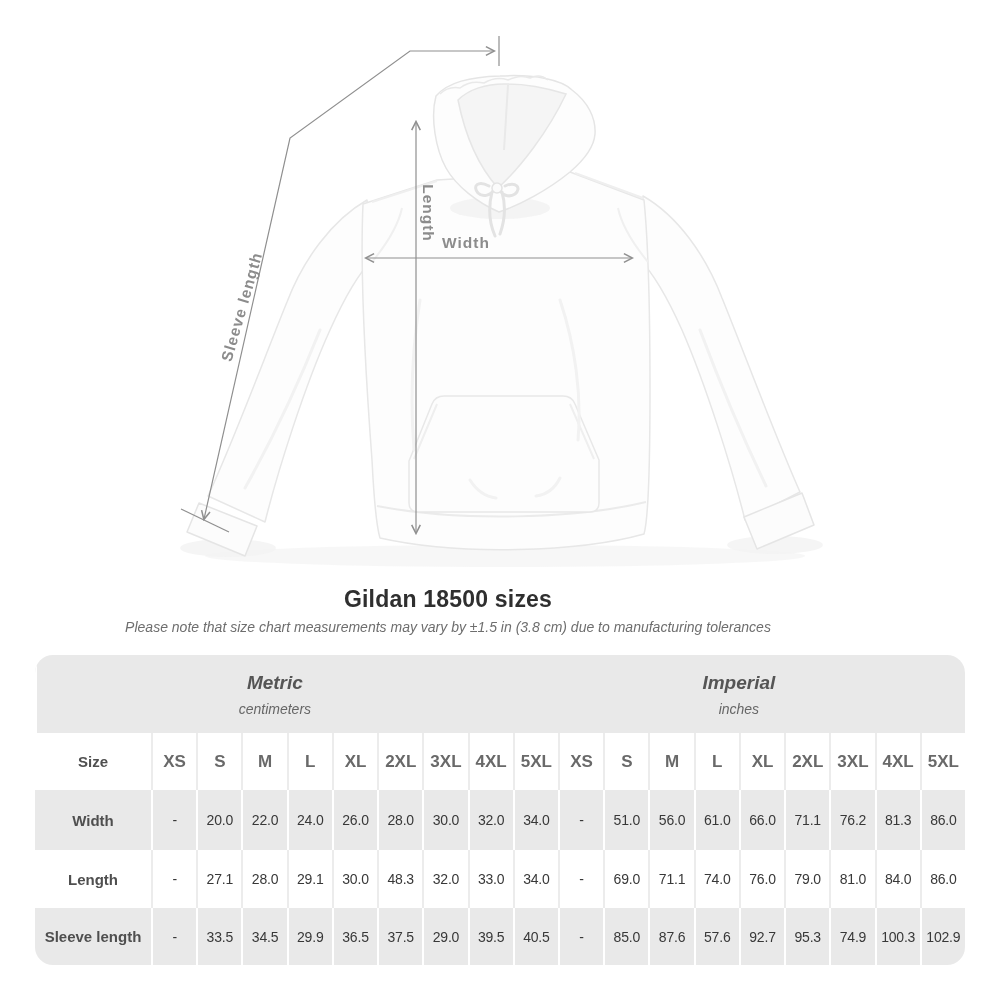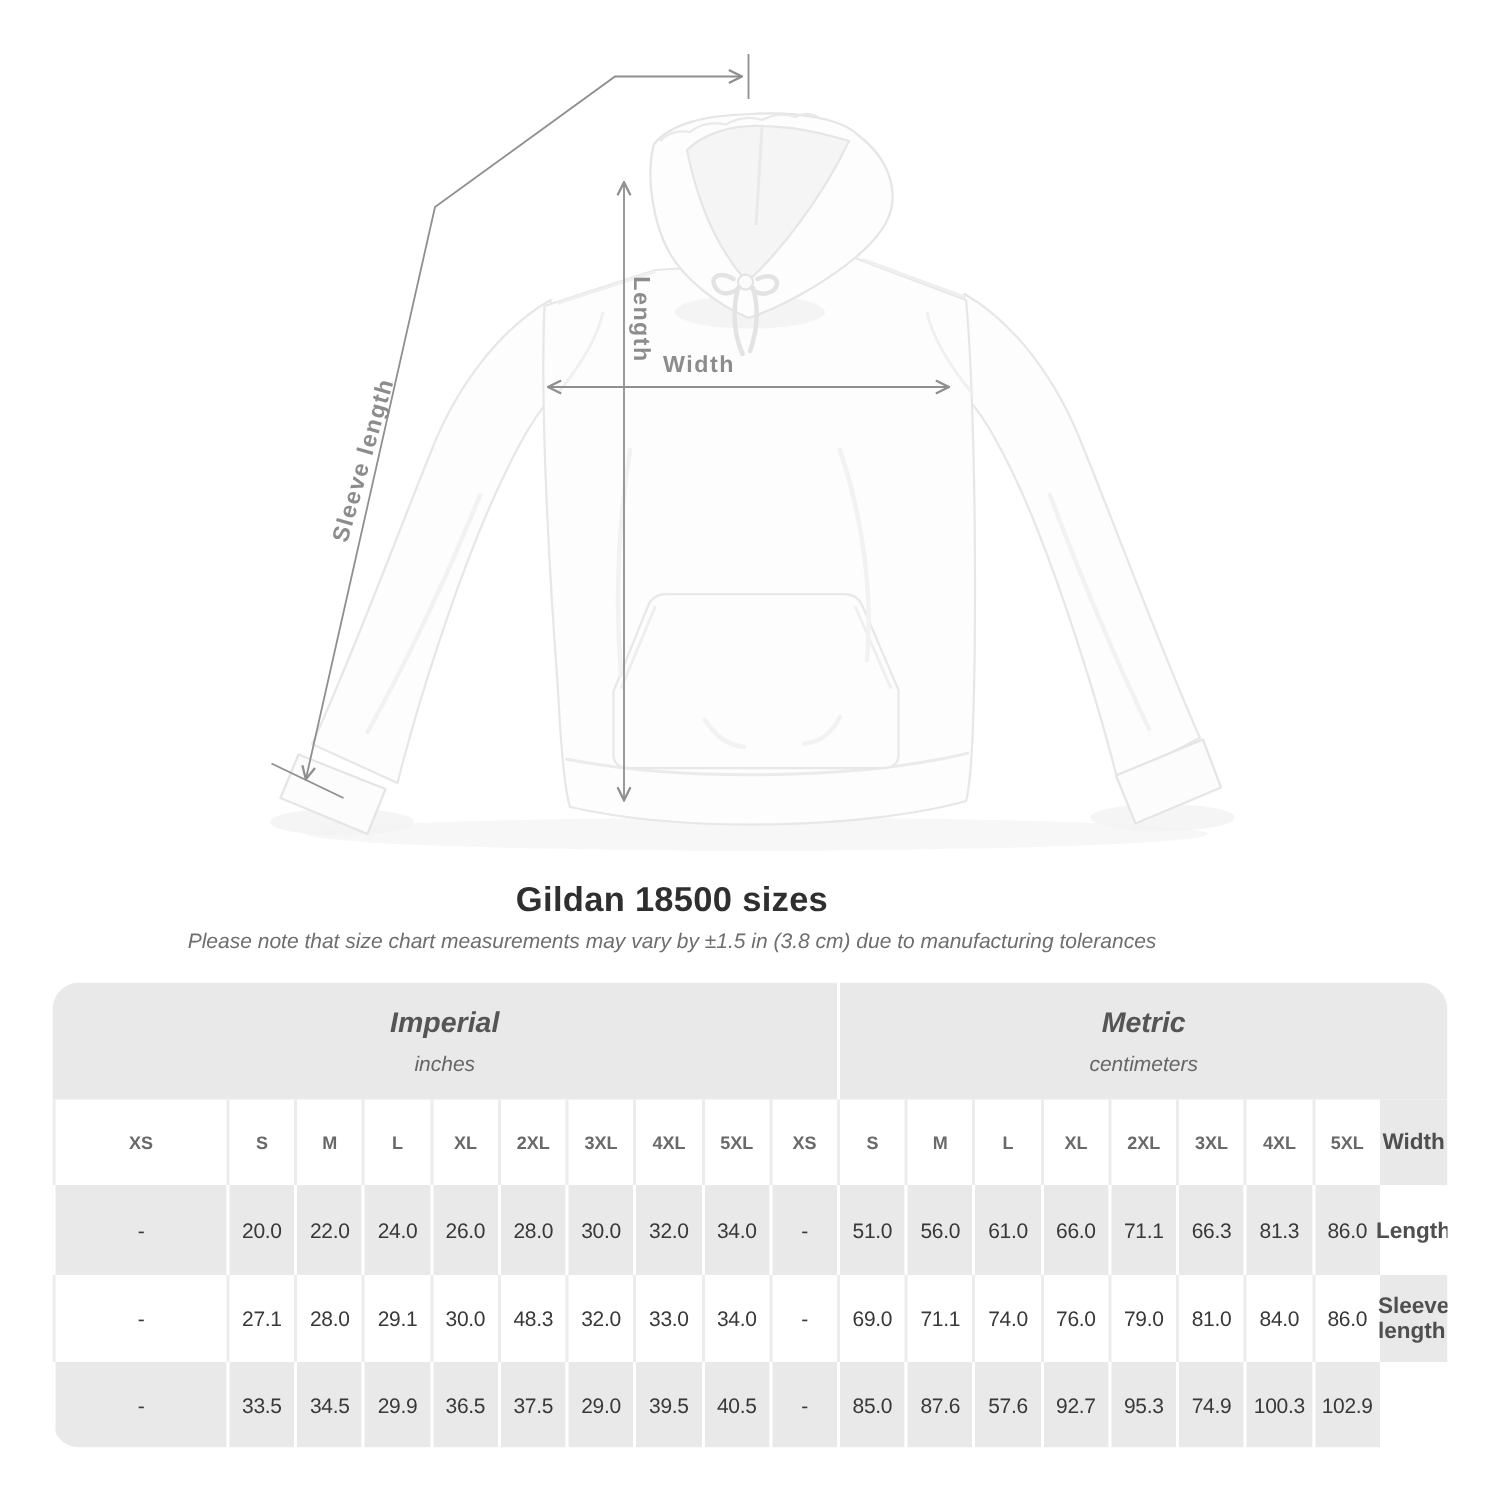--- a/index.html
+++ b/index.html
@@ -10,21 +10,21 @@
   .heading p{margin:6px 0 0 0;font-size:14px;font-style:italic;color:#6e6e6e;}
   .size-table{position:absolute;left:35px;top:655px;width:930px;height:310px;background:#fff;border-radius:18px;overflow:hidden;
     display:grid;grid-template-columns:116px repeat(18,1fr);grid-template-rows:78px 57px 60px 58px 57px;}
   .gh{background:#e9e9e9;display:flex;flex-direction:column;align-items:center;justify-content:center;}
   .gh1{grid-column:span 10;}
   .gh2{grid-column:span 9;border-left:2px solid #fff;}
   .gh .g-label{font-size:19px;font-weight:bold;font-style:italic;color:#555;}
   .gh .g-unit{font-size:14px;font-style:italic;color:#666;margin-top:7px;}
   .c{display:flex;align-items:center;justify-content:center;min-width:0;}
   .lab{font-weight:bold;font-size:15px;color:#4f4f4f;}
-  .sh{font-weight:bold;font-size:12px;color:#696969;}
+  .sh{font-weight:bold;font-size:17px;color:#696969;}
   .val{font-size:14px;color:#383838;letter-spacing:-.2px;}
   .gray{background:#e9e9e9;}
   .sep-w{border-left:2px solid #ececec;}
   .sep-g{border-left:2px solid #fff;}
 </style>
 </head>
 <body>
 
 <svg class="diagram" viewBox="0 0 1000 580" xmlns="http://www.w3.org/2000/svg">
   <defs>
@@ -76,29 +76,30 @@
     <text x="243" y="307" text-anchor="middle" dominant-baseline="middle" transform="rotate(-74 243 307)">Sleeve length</text>
   </g>
 </svg>
 
 <div class="heading">
   <h1>Gildan 18500 sizes</h1>
   <p>Please note that size chart measurements may vary by ±1.5 in (3.8 cm) due to manufacturing tolerances</p>
 </div>
 
 <div class="size-table">
+  <div class="gh gh2">
+    <span class="g-label">Metric</span>
+    <span class="g-unit">centimeters</span>
+  </div>
   <div class="gh gh1">
     <span class="g-label">Imperial</span>
     <span class="g-unit">inches</span>
   </div>
-  <div class="gh gh2">
-    <span class="g-label">Metric</span>
-    <span class="g-unit">centimeters</span>
-  </div>
 
+<div class="c lab">Size</div>
     <div class="c sh sep-w">XS</div>
     <div class="c sh sep-w">S</div>
     <div class="c sh sep-w">M</div>
     <div class="c sh sep-w">L</div>
     <div class="c sh sep-w">XL</div>
     <div class="c sh sep-w">2XL</div>
     <div class="c sh sep-w">3XL</div>
     <div class="c sh sep-w">4XL</div>
     <div class="c sh sep-w">5XL</div>
     <div class="c sh sep-w">XS</div>
@@ -119,21 +120,21 @@
     <div class="c val gray sep-g">28.0</div>
     <div class="c val gray sep-g">30.0</div>
     <div class="c val gray sep-g">32.0</div>
     <div class="c val gray sep-g">34.0</div>
     <div class="c val gray sep-g">-</div>
     <div class="c val gray sep-g">51.0</div>
     <div class="c val gray sep-g">56.0</div>
     <div class="c val gray sep-g">61.0</div>
     <div class="c val gray sep-g">66.0</div>
     <div class="c val gray sep-g">71.1</div>
-    <div class="c val gray sep-g">66.3</div>
+    <div class="c val gray sep-g">76.2</div>
     <div class="c val gray sep-g">81.3</div>
     <div class="c val gray sep-g">86.0</div>
     <div class="c lab">Length</div>
     <div class="c val sep-w">-</div>
     <div class="c val sep-w">27.1</div>
     <div class="c val sep-w">28.0</div>
     <div class="c val sep-w">29.1</div>
     <div class="c val sep-w">30.0</div>
     <div class="c val sep-w">48.3</div>
     <div class="c val sep-w">32.0</div>

